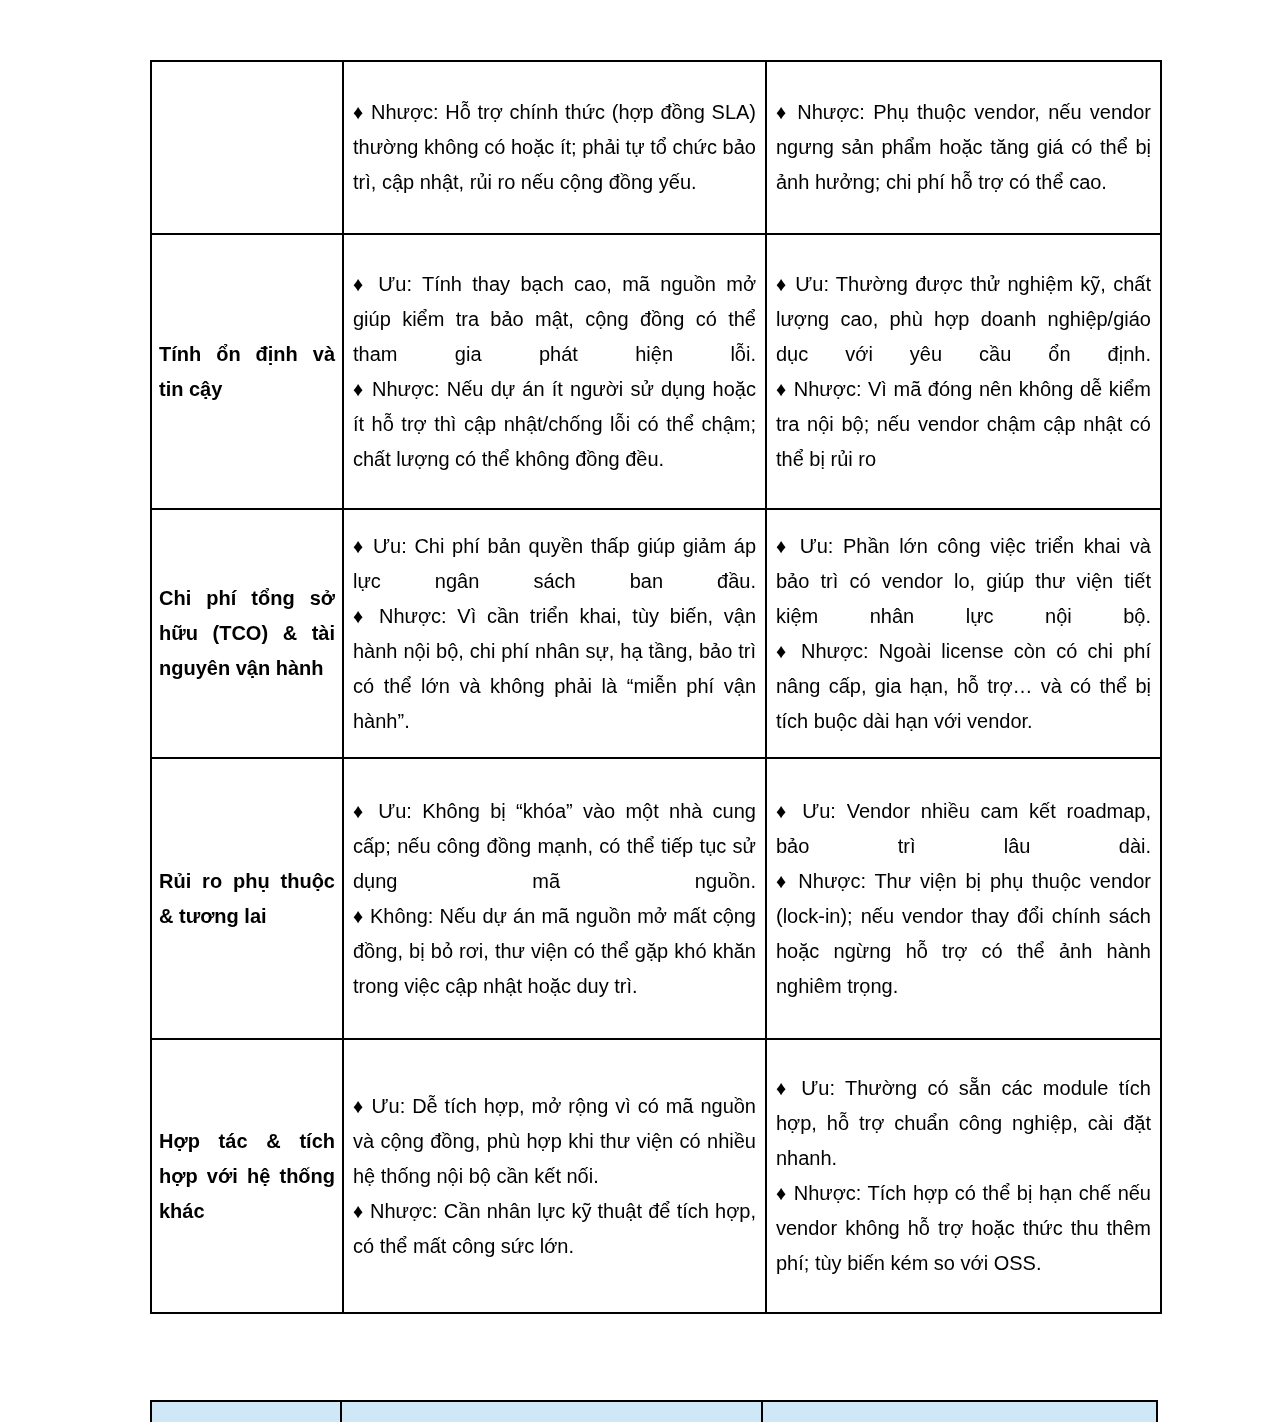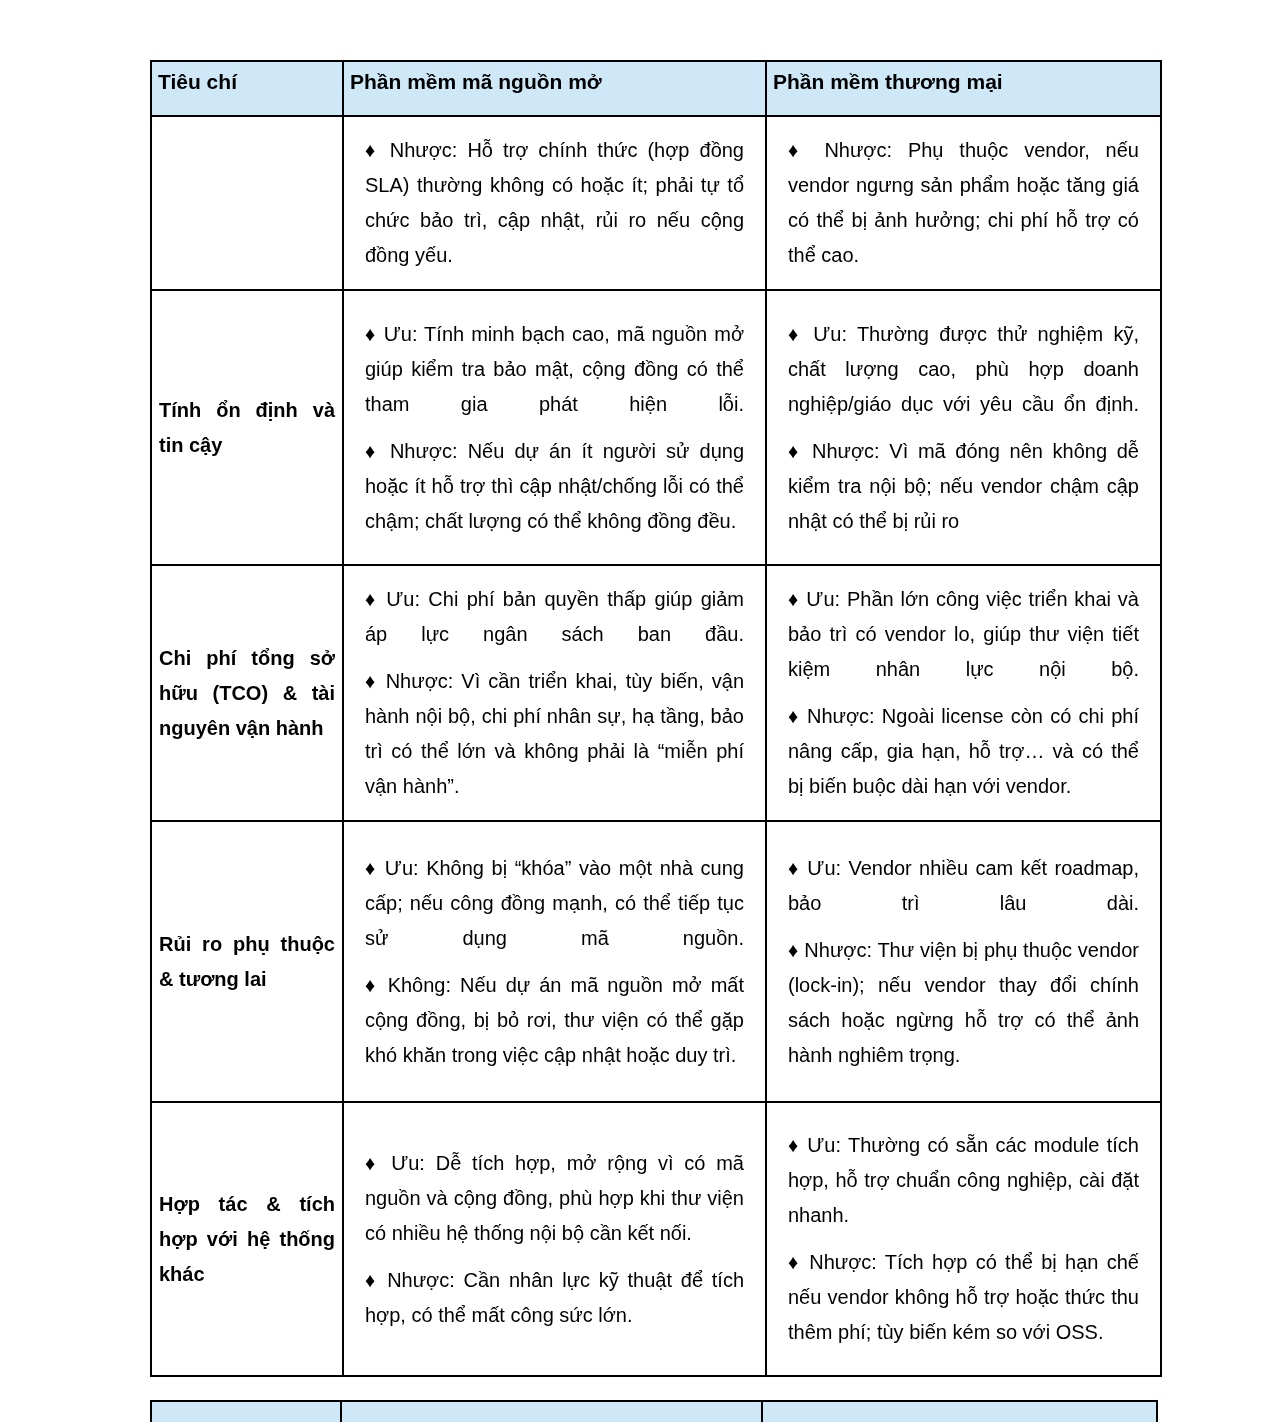--- a/index.html
+++ b/index.html
@@ -45,21 +45,21 @@
     vertical-align: middle;
     padding: 4px 7px;
   }
   td.bodyc {
     font-size: 20px;
     line-height: 35px;
     text-align: justify;
     vertical-align: middle;
     padding: 4px 9px;
   }
-  p.para { margin: 12px; }
+  p.para { margin: 0; }
   p.jl { text-align-last: justify; }
   
   .next-header {
     position: absolute;
     left: 150px; top: 1400px;
     width: 1010px; height: 40px;
     display: flex;
   }
   .next-header .nh-cell {
     background: #cfe8f7;
@@ -74,57 +74,52 @@
 </head>
 <body>
 
 <table class="doc-table">
   <colgroup>
     <col style="width:192px">
     <col style="width:423px">
     <col style="width:395px">
   </colgroup>
   <tbody>
-      <tr class="hdr-row">
-    <th class="hdr">Tiêu chí</th>
-    <th class="hdr">Phần mềm mã nguồn mở</th>
-    <th class="hdr">Phần mềm thương mại</th>
-  </tr>
 
   <tr class="r0">
     <td class="crit"></td>
     <td class="bodyc">
       <p class="para">♦ Nhược: Hỗ trợ chính thức (hợp đồng SLA) thường không có hoặc ít; phải tự tổ chức bảo trì, cập nhật, rủi ro nếu cộng đồng yếu.</p>
     </td>
     <td class="bodyc">
       <p class="para">♦ Nhược: Phụ thuộc vendor, nếu vendor ngưng sản phẩm hoặc tăng giá có thể bị ảnh hưởng; chi phí hỗ trợ có thể cao.</p>
     </td>
   </tr>
 
   <tr class="r1">
     <td class="crit">Tính ổn định và tin cậy</td>
     <td class="bodyc">
-      <p class="para jl">♦ Ưu: Tính minh bạch cao, mã nguồn mở giúp kiểm tra bảo mật, cộng đồng có thể tham gia phát hiện lỗi.</p>
+      <p class="para jl">♦ Ưu: Tính thay bạch cao, mã nguồn mở giúp kiểm tra bảo mật, cộng đồng có thể tham gia phát hiện lỗi.</p>
       <p class="para">♦ Nhược: Nếu dự án ít người sử dụng hoặc ít hỗ trợ thì cập nhật/chống lỗi có thể chậm; chất lượng có thể không đồng đều.</p>
     </td>
     <td class="bodyc">
       <p class="para jl">♦ Ưu: Thường được thử nghiệm kỹ, chất lượng cao, phù hợp doanh nghiệp/giáo dục với yêu cầu ổn định.</p>
       <p class="para">♦ Nhược: Vì mã đóng nên không dễ kiểm tra nội bộ; nếu vendor chậm cập nhật có thể bị rủi ro</p>
     </td>
   </tr>
 
   <tr class="r2">
     <td class="crit">Chi phí tổng sở hữu (TCO) &amp; tài nguyên vận hành</td>
     <td class="bodyc">
       <p class="para jl">♦ Ưu: Chi phí bản quyền thấp giúp giảm áp lực ngân sách ban đầu.</p>
       <p class="para">♦ Nhược: Vì cần triển khai, tùy biến, vận hành nội bộ, chi phí nhân sự, hạ tầng, bảo trì có thể lớn và không phải là “miễn phí vận hành”.</p>
     </td>
     <td class="bodyc">
       <p class="para jl">♦ Ưu: Phần lớn công việc triển khai và bảo trì có vendor lo, giúp thư viện tiết kiệm nhân lực nội bộ.</p>
-      <p class="para">♦ Nhược: Ngoài license còn có chi phí nâng cấp, gia hạn, hỗ trợ… và có thể bị biến buộc dài hạn với vendor.</p>
+      <p class="para">♦ Nhược: Ngoài license còn có chi phí nâng cấp, gia hạn, hỗ trợ… và có thể bị tích buộc dài hạn với vendor.</p>
     </td>
   </tr>
 
   <tr class="r3">
     <td class="crit">Rủi ro phụ thuộc &amp; tương lai</td>
     <td class="bodyc">
       <p class="para jl">♦ Ưu: Không bị “khóa” vào một nhà cung cấp; nếu công đồng mạnh, có thể tiếp tục sử dụng mã nguồn.</p>
       <p class="para">♦ Không: Nếu dự án mã nguồn mở mất cộng đồng, bị bỏ rơi, thư viện có thể gặp khó khăn trong việc cập nhật hoặc duy trì.</p>
     </td>
     <td class="bodyc">

